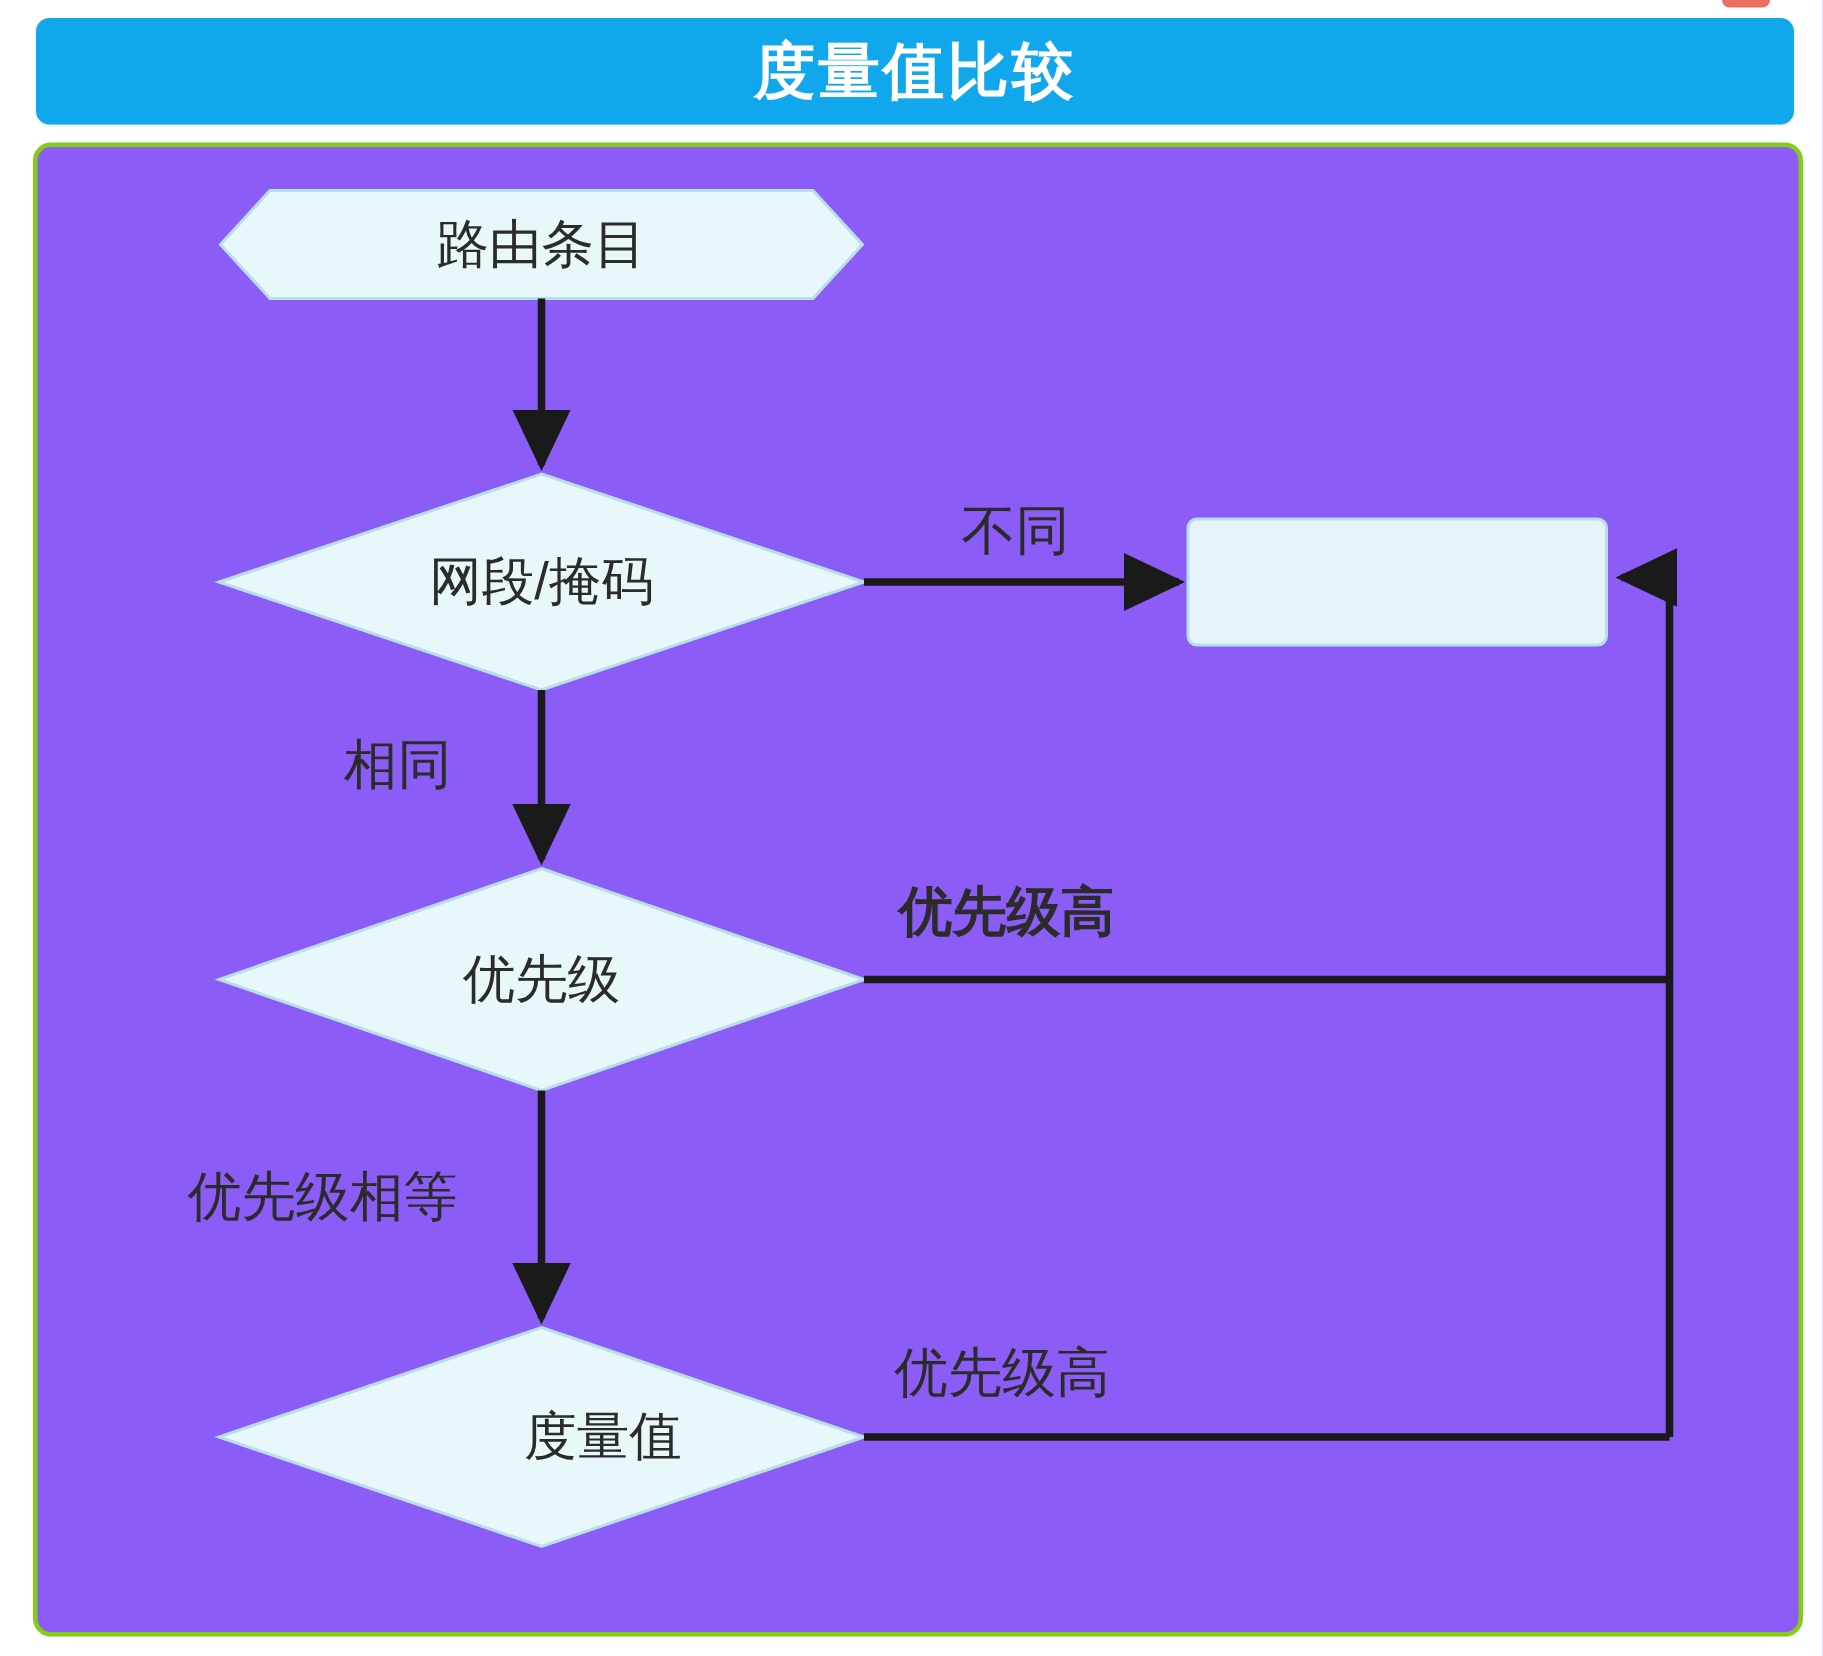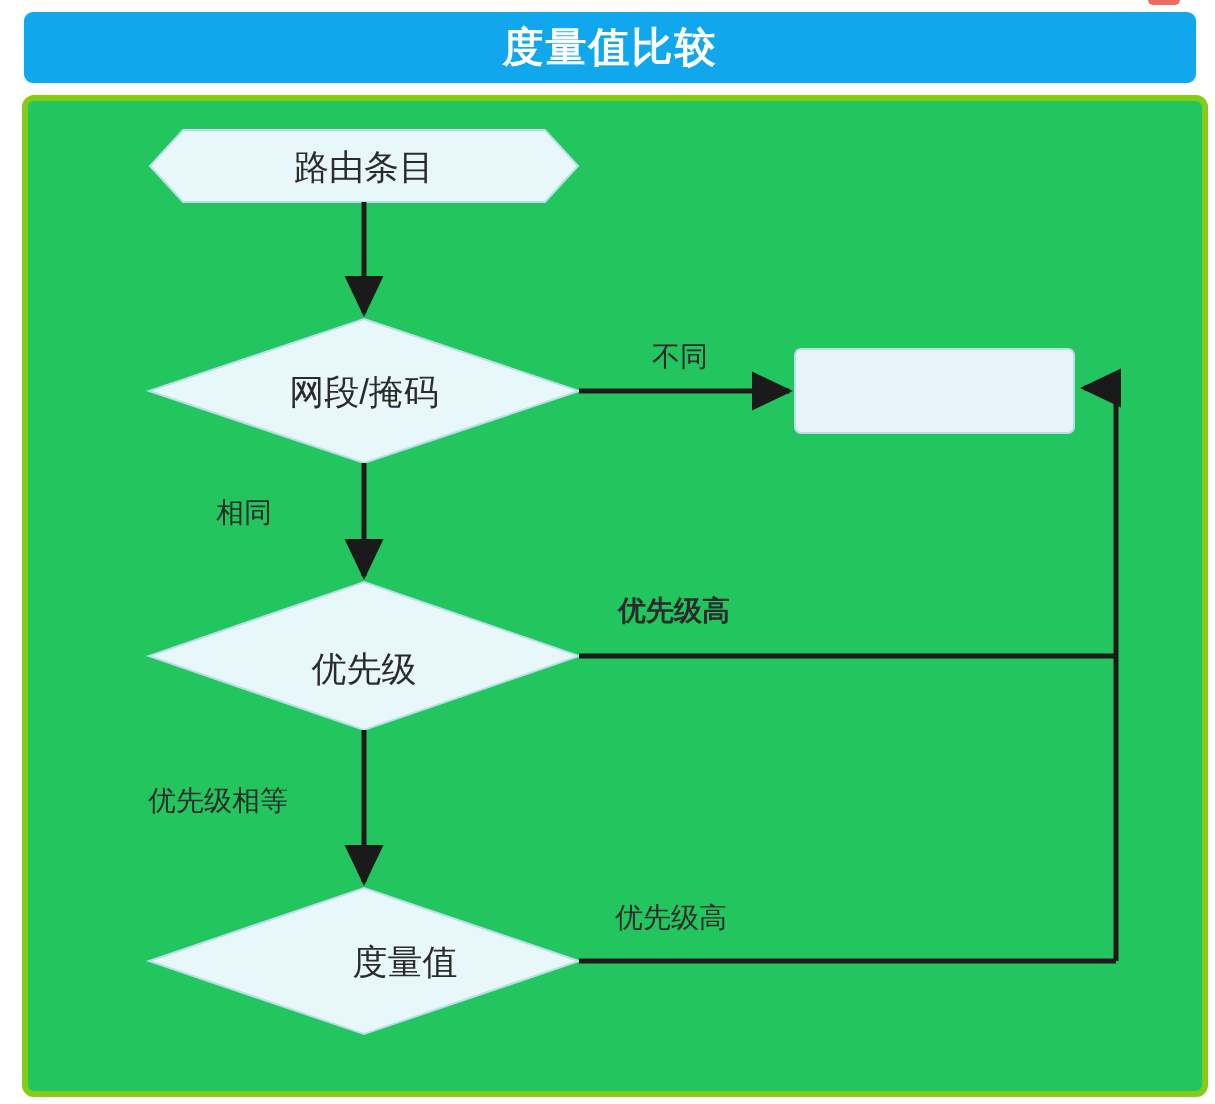--- a/index.html
+++ b/index.html
@@ -55,22 +55,22 @@
     line-height: 1;
   }
 
   
   .diagram-card {
     position: absolute;
     left: 22px;
     top: 95px;
     width: 1174px;
     height: 990px;
-    background: #22c55e;
-    border: 6px solid #84cc16;
+    background: #8b5cf6;
+    border: 3px solid #84cc16;
     border-radius: 12px;
     box-shadow: 0 1px 2px rgba(0,0,0,0.06);
     overflow: hidden;
   }
 
   .canvas {
     position: absolute;
     left: 0; top: 0;
     width: 1174px;
     height: 990px;
@@ -86,21 +86,21 @@
     color: #2b2b2b;
     font-size: 35px;
     line-height: 1;
     white-space: nowrap;
     transform: translate(-50%, -50%);
     pointer-events: none;
   }
   .edge-label {
     position: absolute;
     color: #2b2b2b;
-    font-size: 28px;
+    font-size: 36px;
     line-height: 1;
     white-space: nowrap;
     transform: translate(-50%, -50%);
     pointer-events: none;
   }
 </style>
 </head>
 <body>
 
 <div id="page">
@@ -143,28 +143,28 @@
 
         <polyline points="551,860 1088,860" fill="none" stroke="#1a1a1a" stroke-width="5"></polyline>
 
         <polyline points="1088,860 1088,287 1056,287" fill="none" stroke="#1a1a1a" stroke-width="5" marker-end="url(#arrowhead)"></polyline>
       </svg>
 
       <div class="node-label" style="left:336px; top:65px;">路由条目</div>
 
       <div class="node-label" style="left:336px; top:290px;">网段/掩码</div>
 
-      <div class="node-label" style="left:336px; top:567px;">优先级</div>
+      <div class="node-label" style="left:336px; top:555px;">优先级</div>
 
       <div class="node-label" style="left:336px; top:860px;margin-left:41px;">度量值</div>
 
 
       <div class="edge-label" style="left:652px; top:256px;">不同</div>
 
-      <div class="edge-label" style="left:216px; top:412px;font-family:Liberation Serif, serif;">相同</div>
+      <div class="edge-label" style="left:240px; top:412px;font-family:Liberation Serif, serif;">相同</div>
 
       <div class="edge-label" style="left:646px; top:510px;font-weight:bold;">优先级高</div>
 
       <div class="edge-label" style="left:178px; top:700px;margin-left:12px;">优先级相等</div>
 
       <div class="edge-label" style="left:643px; top:817px;">优先级高</div>
 
     </div>
   </div>
 

